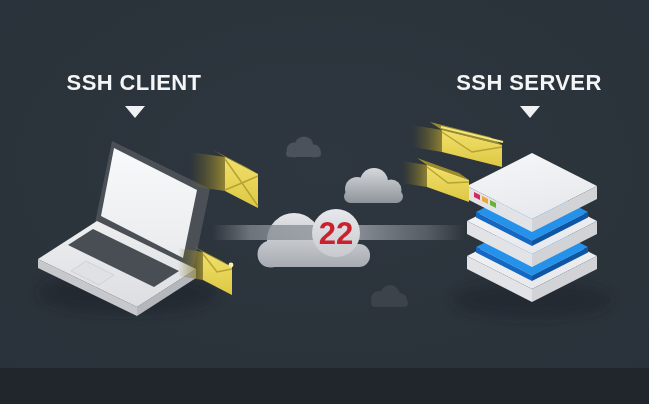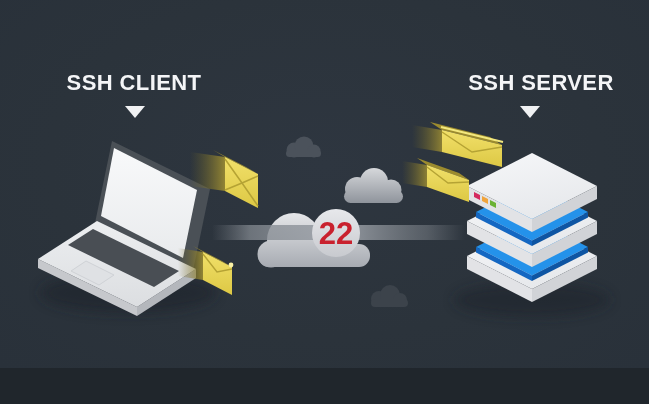--- a/index.html
+++ b/index.html
@@ -15,21 +15,21 @@
     width:200px;
     text-align:center;
     color:#f4f5f7;
     font-size:22px;
     font-weight:700;
     letter-spacing:0.4px;
     top:70px;
     user-select:none;
   }
   .label-client{left:34px;}
-  .label-server{left:441px;}
+  .label-server{left:429px;}
   .pointer-triangle{
     position:absolute;
     top:106px;
     width:0;height:0;
     border-left:10px solid transparent;
     border-right:10px solid transparent;
     border-top:12px solid #f0f1f3;
   }
   .tri-client{left:125px;}
   .tri-server{left:520px;}

